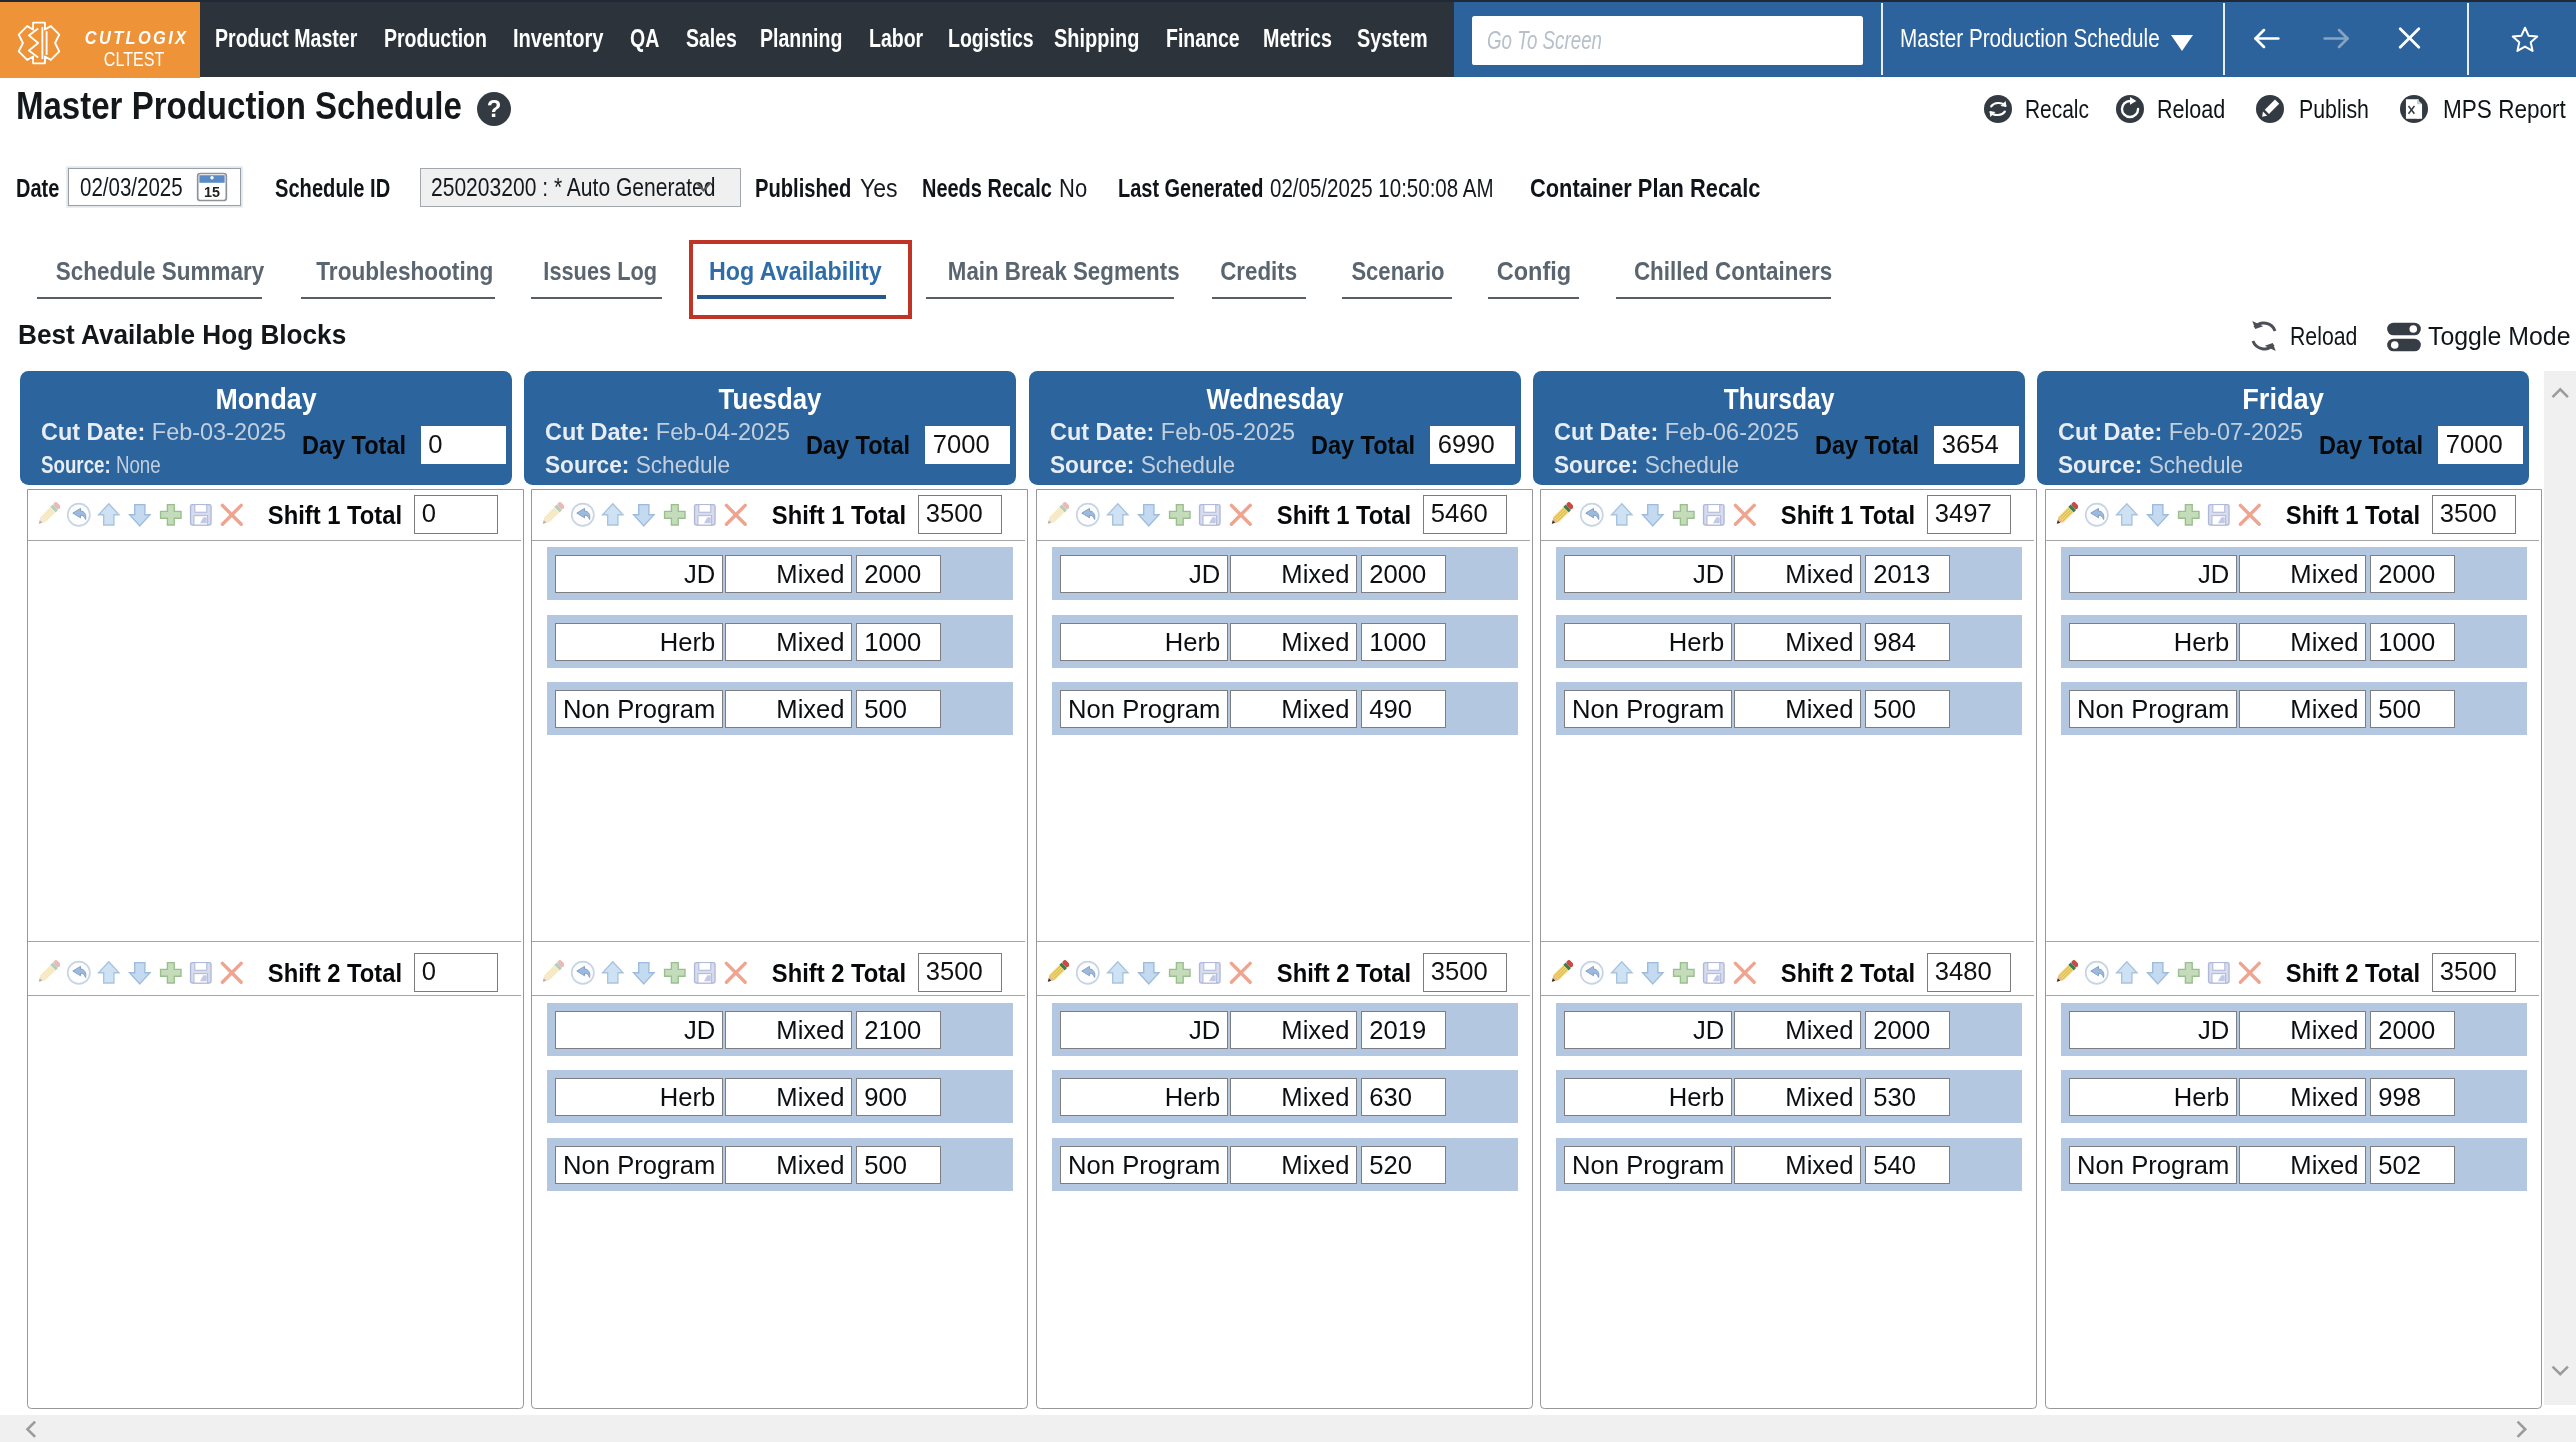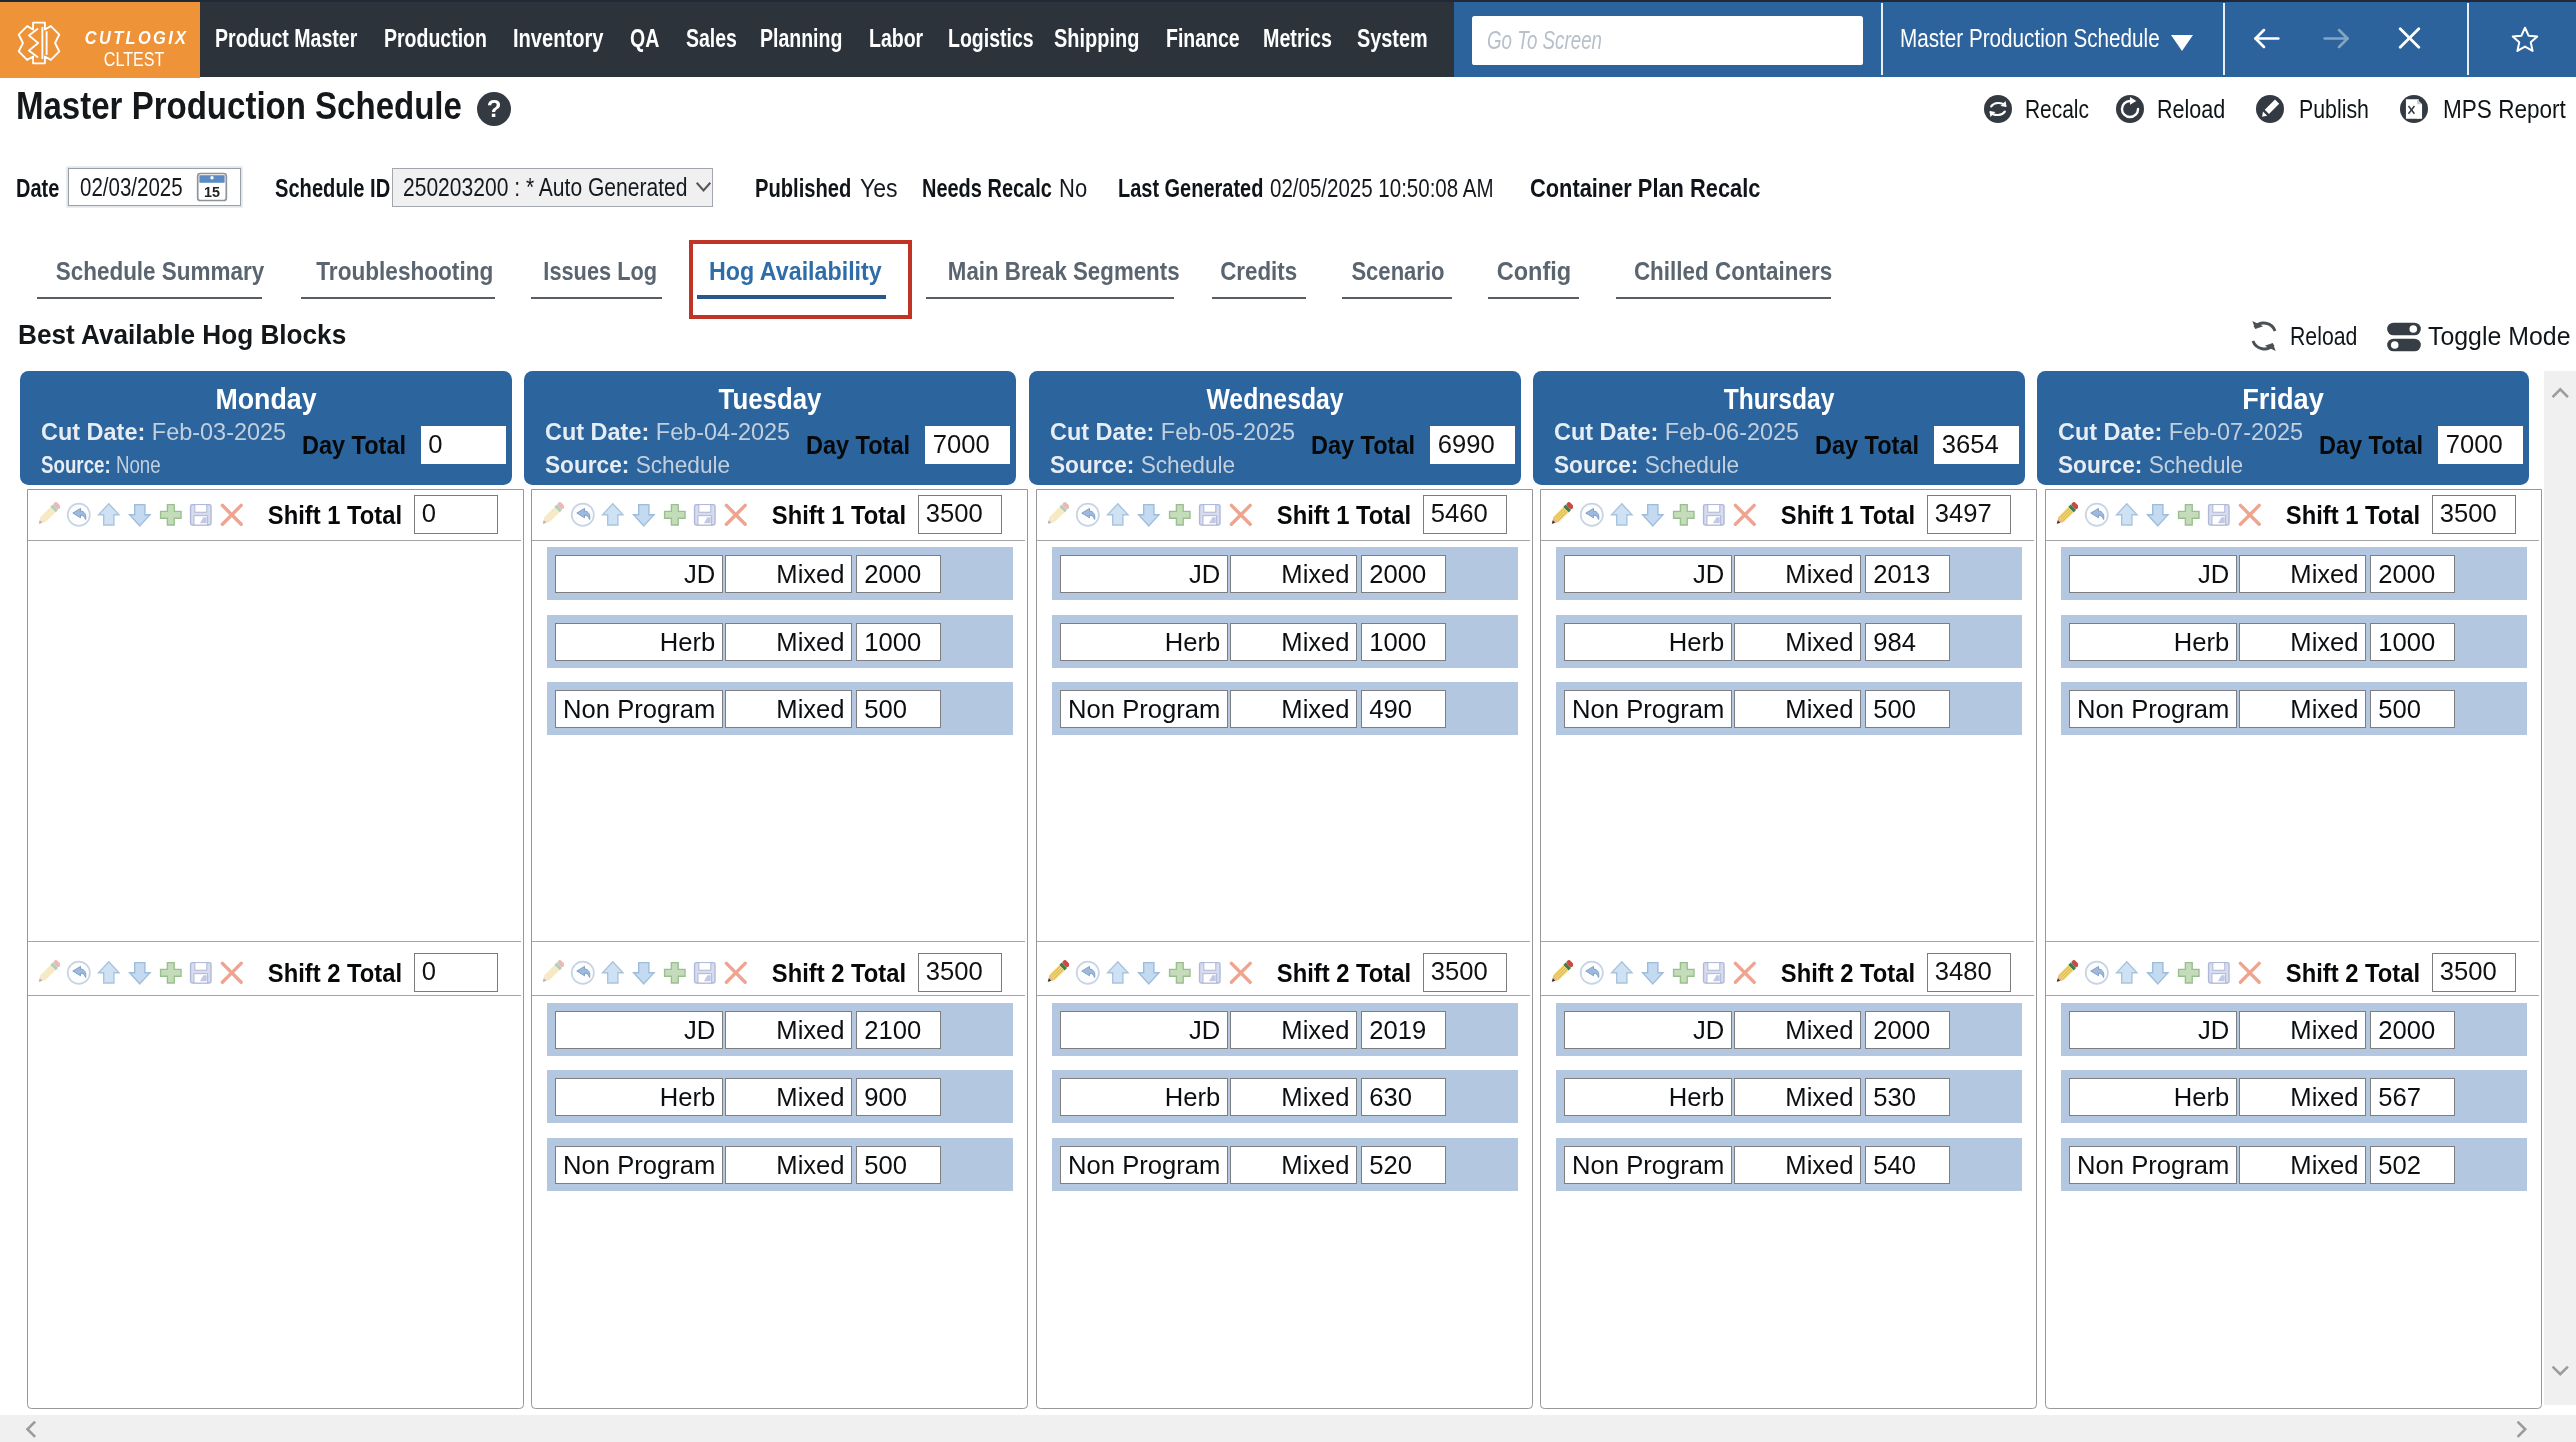--- a/index.html
+++ b/index.html
@@ -14,21 +14,21 @@
 #goto span{position:absolute;left:15.4px;top:0;line-height:49px;color:#b7c0ca;font-style:italic;font-size:25px;white-space:nowrap;}
 .navdiv{position:absolute;top:2.6px;width:1.7px;height:72px;background:#e8eef5;}
 #title{position:absolute;left:16px;top:85px;font-size:38px;font-weight:bold;color:#15181b;white-space:nowrap;}
 .hact{position:absolute;top:96px;height:27px;line-height:27px;font-size:25.6px;color:#0f1417;white-space:nowrap;}
 .hcirc{position:absolute;top:95px;width:28px;height:28px;border-radius:50%;background:#333a42;}
 .metab{position:absolute;top:174px;font-size:25.6px;font-weight:bold;color:#101418;white-space:nowrap;}
 .metav{position:absolute;top:174px;font-size:25.6px;color:#15191d;white-space:nowrap;}
 #dateinput{position:absolute;left:68px;top:168px;width:173px;height:38px;background:#fff;
   border:1.7px solid #99a0a8;box-shadow:0 0 0 1.7px #e3e7ea;}
 #dateinput span{position:absolute;left:11px;top:4.3px;font-size:25px;color:#15191d;white-space:nowrap;}
-#schedsel{position:absolute;left:392px;top:168px;width:321px;height:39px;background:#f0f0f0;
+#schedsel{position:absolute;left:420px;top:168px;width:321px;height:39px;background:#f0f0f0;
   border:1.7px solid #a2a7ad;overflow:hidden;}
 #schedsel span{position:absolute;left:10.2px;top:4.3px;font-size:25px;color:#15191d;white-space:nowrap;}
 .tab{position:absolute;top:256px;height:43px;font-size:26.5px;font-weight:bold;color:#5a6570;
   text-align:center;border-bottom:2.6px solid #575e66;white-space:nowrap;}
 .tab span{display:inline-block;white-space:nowrap;}
 .tabactive{color:#2e6da8;border-bottom:4.3px solid #27588c;}
 #redbox{position:absolute;left:689px;top:240px;width:223px;height:79px;border:4.3px solid #c03425;}
 #sechead{position:absolute;left:18px;top:320px;font-size:27px;font-weight:bold;color:#14171a;white-space:nowrap;}
 .sact{position:absolute;top:322px;font-size:25.6px;color:#10151a;white-space:nowrap;}
 .dayhdr{position:absolute;top:371px;width:492px;height:114px;background:#2c659e;border-radius:8.5px;}
@@ -814,21 +814,21 @@
       </div>
     </div>
 <div class="strip" style="top:580px">
       <div class="sin lab">
         <span>Herb</span>
       </div>
       <div class="sin mix">
         <span>Mixed</span>
       </div>
       <div class="sin val">
-        <span>567</span>
+        <span>998</span>
       </div>
     </div>
 <div class="strip" style="top:648px">
       <div class="sin lab">
         <span>Non Program</span>
       </div>
       <div class="sin mix">
         <span>Mixed</span>
       </div>
       <div class="sin val">

